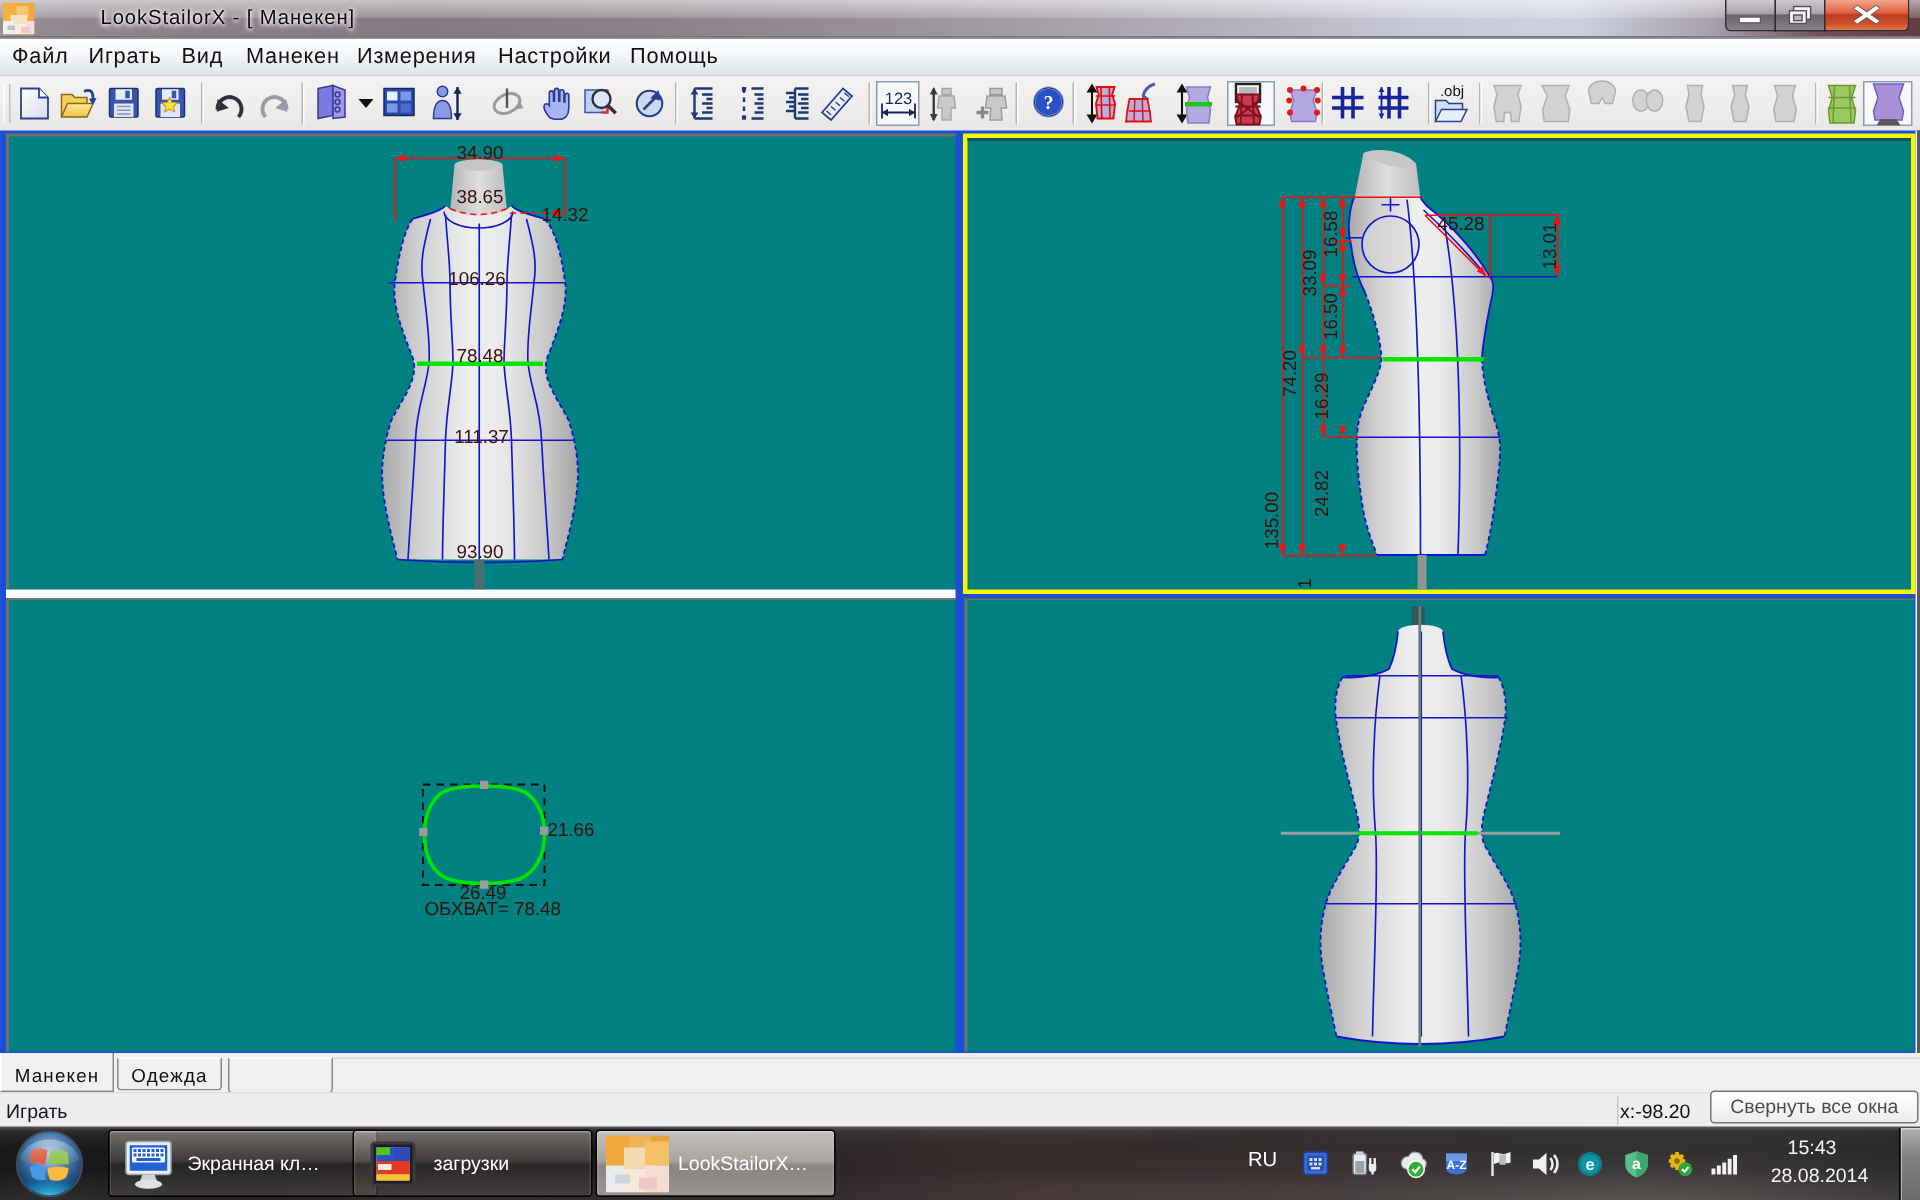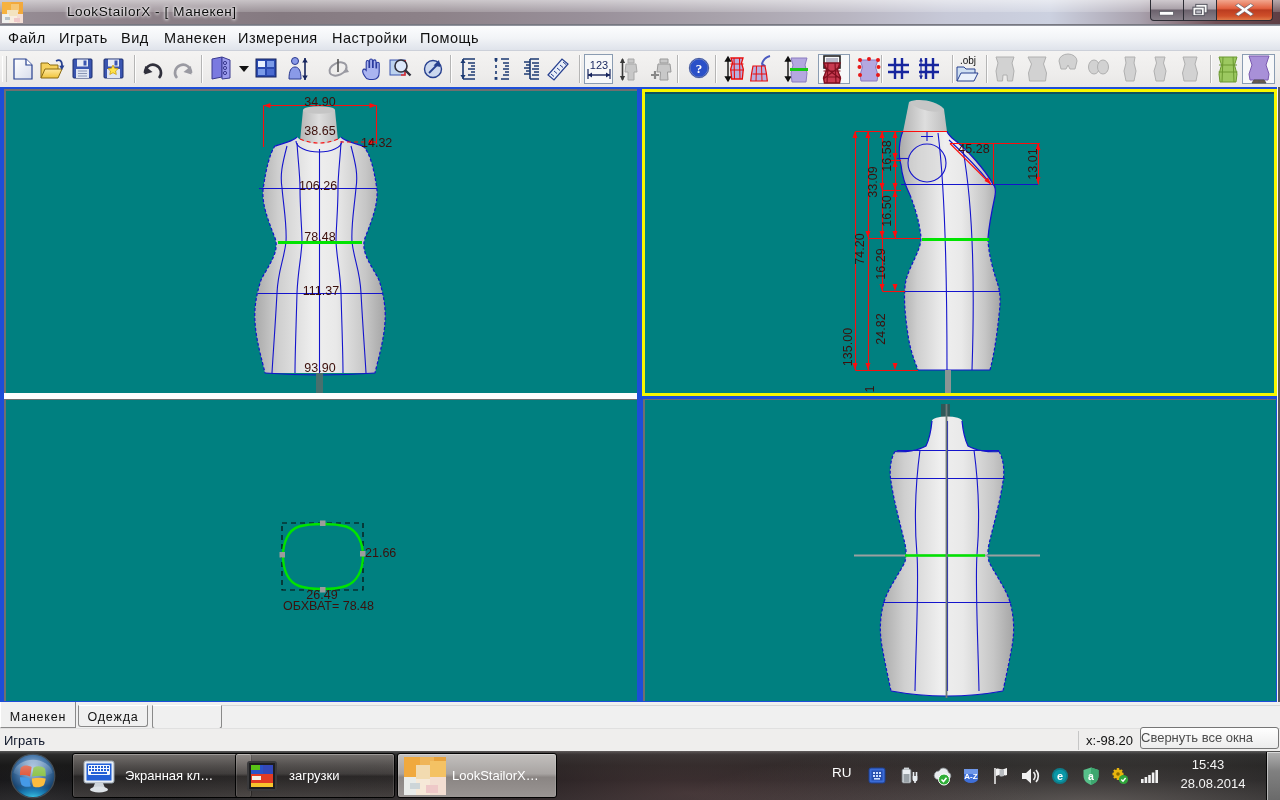--- a/index.html
+++ b/index.html
@@ -41,22 +41,22 @@
 #tabbar{left:0;top:702px;width:1280px;height:26px;background:#f0f0f0;}
 .tab{position:absolute;font-size:12.5px;color:#111;text-align:center;box-sizing:border-box;background:#f0f0f0;letter-spacing:0.8px;}
 #tab1{left:0;top:0;width:76px;height:26px;border-right:1px solid #898989;border-bottom:1px solid #898989;border-left:1px solid #fff;padding-top:8px;z-index:2;}
 #tab2{left:78px;top:3px;width:70px;height:22px;border:1px solid #898989;border-top:1px solid #fff;border-radius:0 0 3px 3px;padding-top:4px;}
 #tab3{left:152px;top:3px;width:70px;height:22px;border:1px solid #898989;border-top:1px solid #fff;border-radius:0 0 3px 3px;padding-top:22px;}
 #tabline{position:absolute;left:222px;top:3px;width:1058px;height:1px;background:#d7d7d7;}
 
 #statusbar{left:0;top:728px;width:1280px;height:23px;background:#efeeed;border-top:1px solid #e0e0e0;box-sizing:border-box;}
 #statusbar .lab{position:absolute;left:4px;top:4px;font-size:13px;color:#0f172a;}
 #statusbar .xsep{position:absolute;left:1078px;top:2px;width:1px;height:19px;background:#c6c6c6;}
-#statusbar .xval{position:absolute;left:1080px;top:4px;width:53px;text-align:right;font-size:13px;color:#111;}
-#tooltip{left:1140px;top:727px;width:139px;height:22px;background:linear-gradient(180deg,#ffffff,#ececec);border:1px solid #767676;border-radius:3px;box-sizing:border-box;font-size:13px;color:#4d4d4d;text-align:left;padding-top:2px;z-index:30;}
+#statusbar .xval{position:absolute;left:1080px;top:4px;width:53px;text-align:left;font-size:13px;color:#111;}
+#tooltip{left:1140px;top:727px;width:139px;height:22px;background:linear-gradient(180deg,#ffffff,#ececec);border:1px solid #767676;border-radius:3px;box-sizing:border-box;font-size:13px;color:#4d4d4d;text-align:center;padding-top:2px;z-index:30;}
 
 #taskbar{left:0;top:751px;width:1280px;height:49px;background:linear-gradient(180deg,#454545 0%,#2a2a2a 6%,#191919 30%,#111113 60%,#1c1c1e 100%);}
 #taskbar .sheen{position:absolute;left:0;top:0;width:100%;height:100%;background:
  linear-gradient(180deg,rgba(255,255,255,.10) 0,rgba(255,255,255,.04) 2px,rgba(255,255,255,0) 4px),
  radial-gradient(ellipse 440px 95px at 690px 42px,rgba(135,100,100,.42),rgba(0,0,0,0) 78%),
  radial-gradient(ellipse 520px 80px at 1090px 52px,rgba(180,168,160,.42),rgba(0,0,0,0) 78%),
  radial-gradient(ellipse 300px 60px at 320px 56px,rgba(140,128,125,.25),rgba(0,0,0,0) 72%),
  radial-gradient(ellipse 200px 50px at 35px 50px,rgba(120,115,118,.20),rgba(0,0,0,0) 75%);}
 .tkbtn{position:absolute;top:2px;height:45px;border:1px solid #020202;border-radius:3px;box-sizing:border-box;
  background:linear-gradient(180deg,rgba(165,158,154,.60) 0%,rgba(110,104,101,.45) 46%,rgba(58,54,52,.48) 52%,rgba(88,82,79,.50) 100%);

